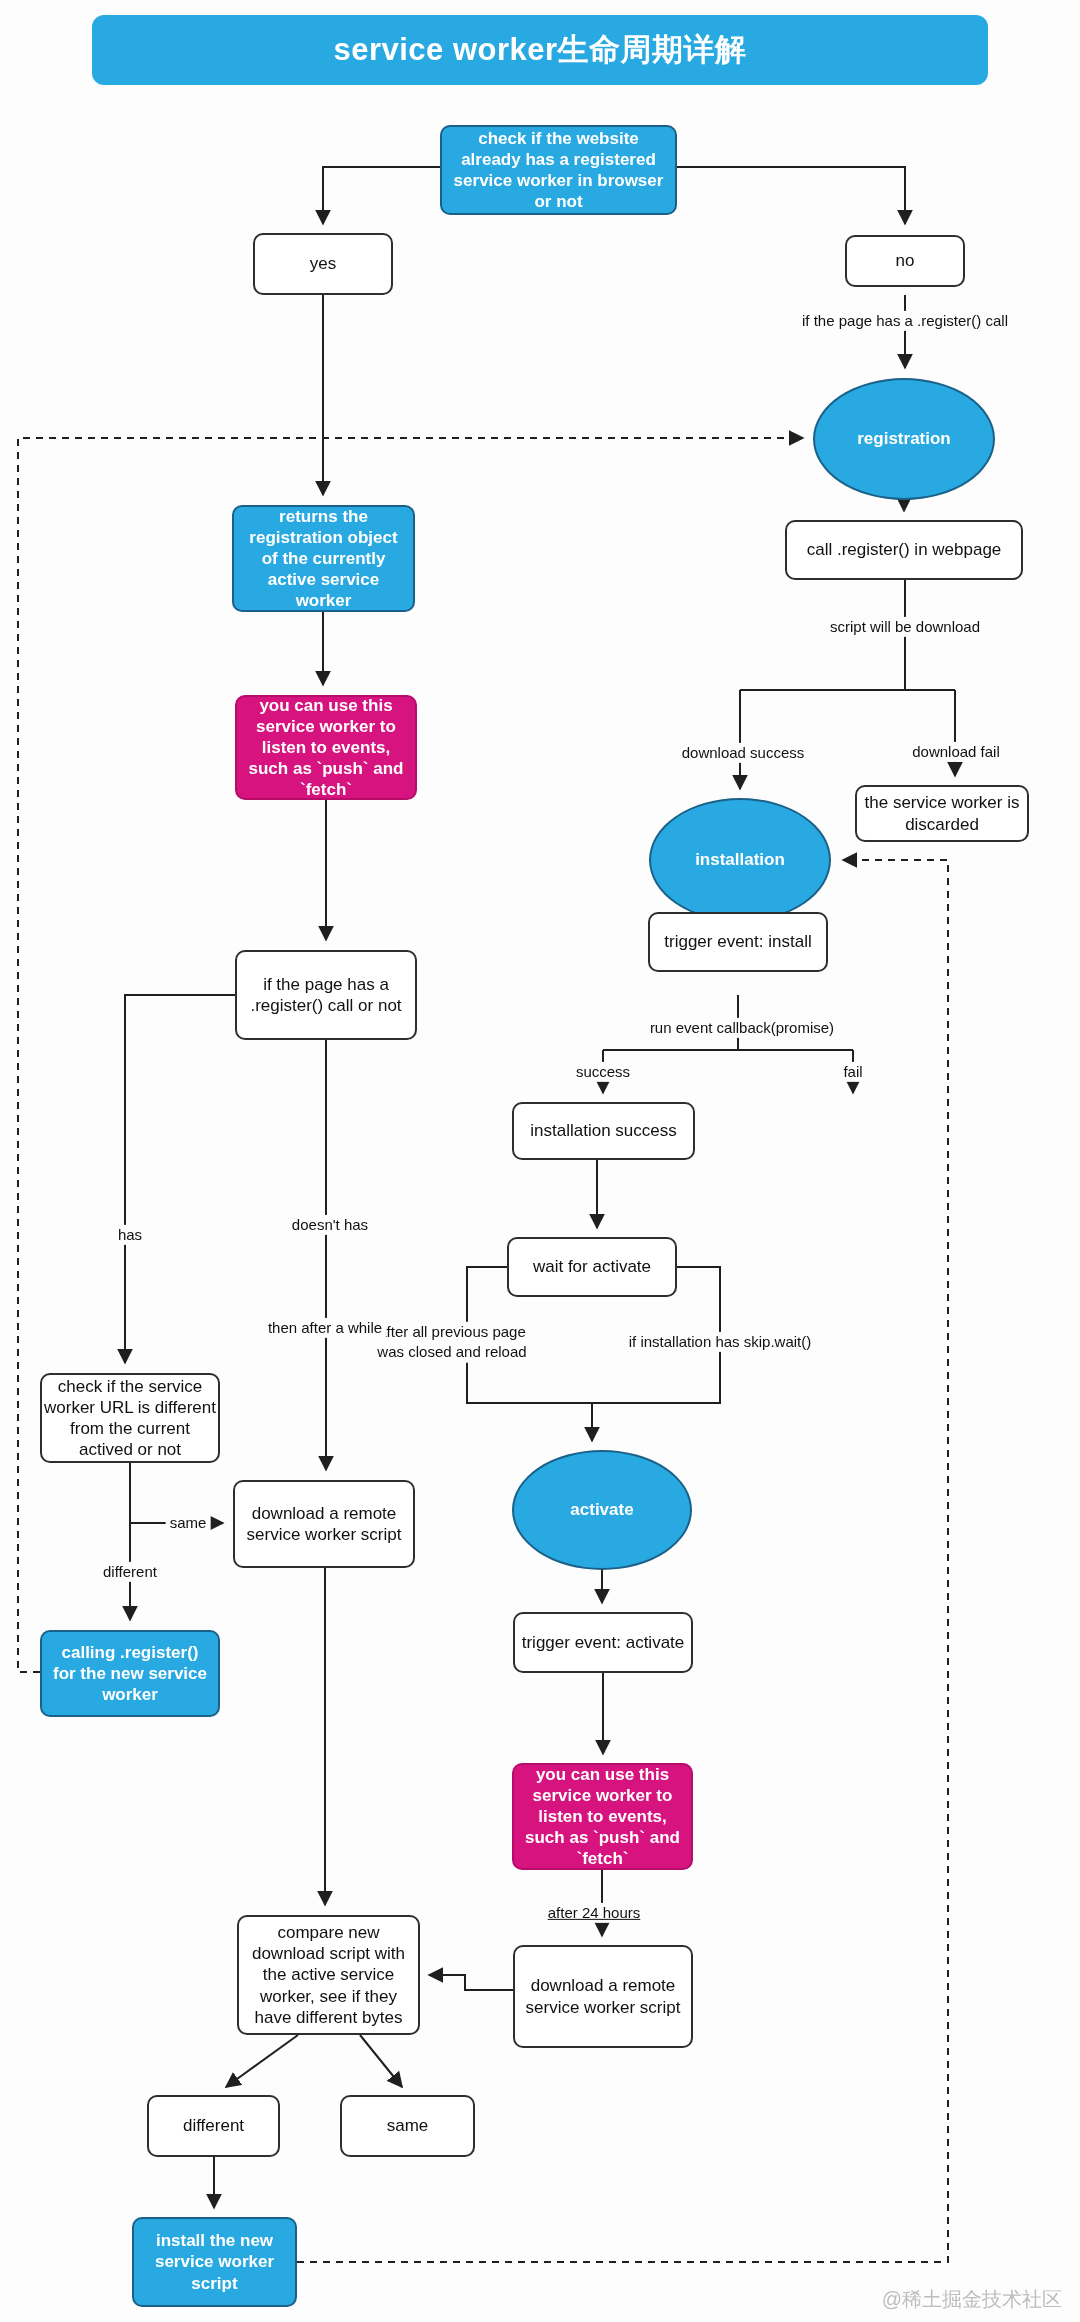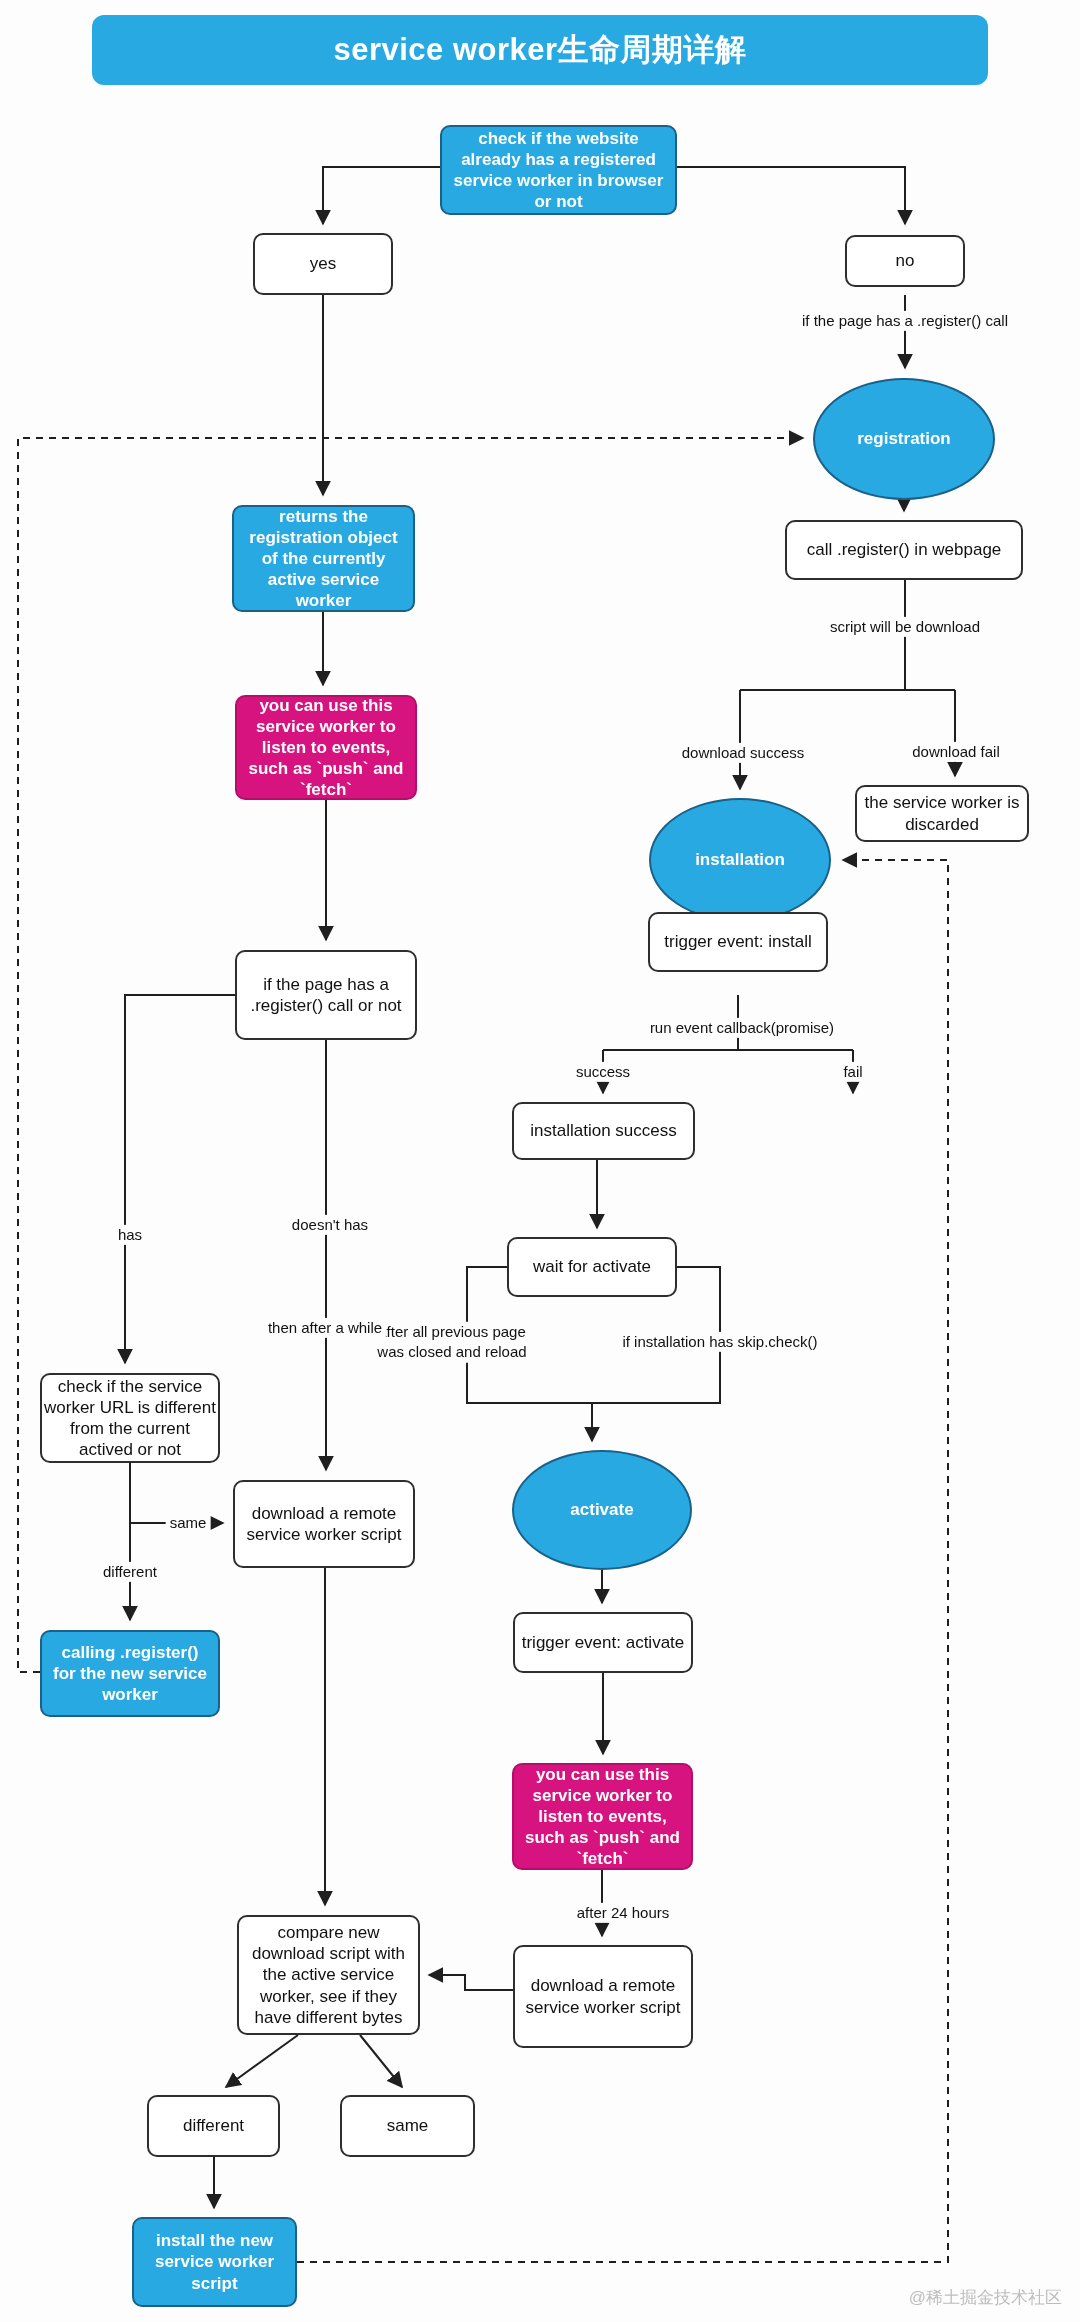--- a/index.html
+++ b/index.html
@@ -22,21 +22,21 @@
     position:absolute;z-index:2;transform:translate(-50%,-50%);background:#fdfdfd;
     padding:0 4px;font-size:15px;color:#111;white-space:nowrap;text-align:center;line-height:1.35;
   }
   .lbl.wrap{white-space:normal;width:158px;}
   #title-bar{
     position:absolute;left:92px;top:15px;width:896px;height:70px;z-index:2;
     background:var(--blue,#29a9e1);border-radius:12px;display:flex;align-items:center;justify-content:center;
     color:#fff;font-size:31px;font-weight:bold;letter-spacing:.5px;
   }
   #watermark{
-    position:absolute;right:18px;top:2286px;z-index:2;font-size:17px;color:var(--watermark_gray,#bdbdbd);
+    position:absolute;right:18px;top:2286px;z-index:2;font-size:20px;color:var(--watermark_gray,#bdbdbd);
   }
 </style>
 </head>
 <body>
 
 <div id="canvas">
 
   <svg id="edges" width="1080" height="2322" viewBox="0 0 1080 2322">
     <defs>
       <marker id="arw" viewBox="0 0 10 10" refX="9" refY="5" markerWidth="8" markerHeight="8" orient="auto-start-reverse">
@@ -96,25 +96,25 @@
   <div class="lbl" style="left:956px;top:752px;">download fail</div>
   <div class="n bw" style="left:855px;top:785px;width:174px;height:57px;">the service worker is discarded</div>
   <div class="n el" style="left:649px;top:798px;width:182px;height:124px;">installation</div>
   <div class="n bw" style="left:648px;top:912px;width:180px;height:60px;text-align:center;">trigger event: install</div>
   <div class="lbl" style="left:742px;top:1028px;">run event callback(promise)</div>
   <div class="lbl" style="left:603px;top:1072px;">success</div>
   <div class="lbl" style="left:853px;top:1072px;">fail</div>
   <div class="n bw" style="left:512px;top:1102px;width:183px;height:58px;">installation success</div>
   <div class="n bw" style="left:507px;top:1237px;width:170px;height:60px;">wait for activate</div>
   <div class="lbl wrap" style="left:452px;top:1342px;">after all previous page was closed and reload</div>
-  <div class="lbl" style="left:720px;top:1342px;">if installation has skip.check()</div>
+  <div class="lbl" style="left:720px;top:1342px;">if installation has skip.wait()</div>
   <div class="n el" style="left:512px;top:1450px;width:180px;height:120px;">activate</div>
   <div class="n bw" style="left:513px;top:1612px;width:180px;height:61px;">trigger event: activate</div>
   <div class="n bp" style="left:512px;top:1763px;width:181px;height:107px;">you can use this service worker to listen to events, such as `push` and `fetch`</div>
-  <div class="lbl" style="left:623px;top:1913px;">after 24 hours</div>
+  <div class="lbl" style="left:594px;top:1913px;text-decoration:underline;">after 24 hours</div>
   <div class="n bw" style="left:513px;top:1945px;width:180px;height:103px;">download a remote service worker script</div>
 
   <div class="n bb" style="left:232px;top:505px;width:183px;height:107px;">returns the registration object of the currently active service worker</div>
   <div class="n bp" style="left:235px;top:695px;width:182px;height:105px;">you can use this service worker to listen to events, such as `push` and `fetch`</div>
   <div class="n bw" style="left:235px;top:950px;width:182px;height:90px;">if the page has a .register() call or not</div>
   <div class="lbl" style="left:130px;top:1235px;">has</div>
   <div class="lbl" style="left:330px;top:1225px;">doesn't has</div>
   <div class="lbl" style="left:325px;top:1328px;">then after a while</div>
   <div class="n bw" style="left:40px;top:1373px;width:180px;height:90px;padding:2px;">check if the service worker URL is different from the current actived or not</div>
   <div class="lbl" style="left:188px;top:1523px;">same</div>

